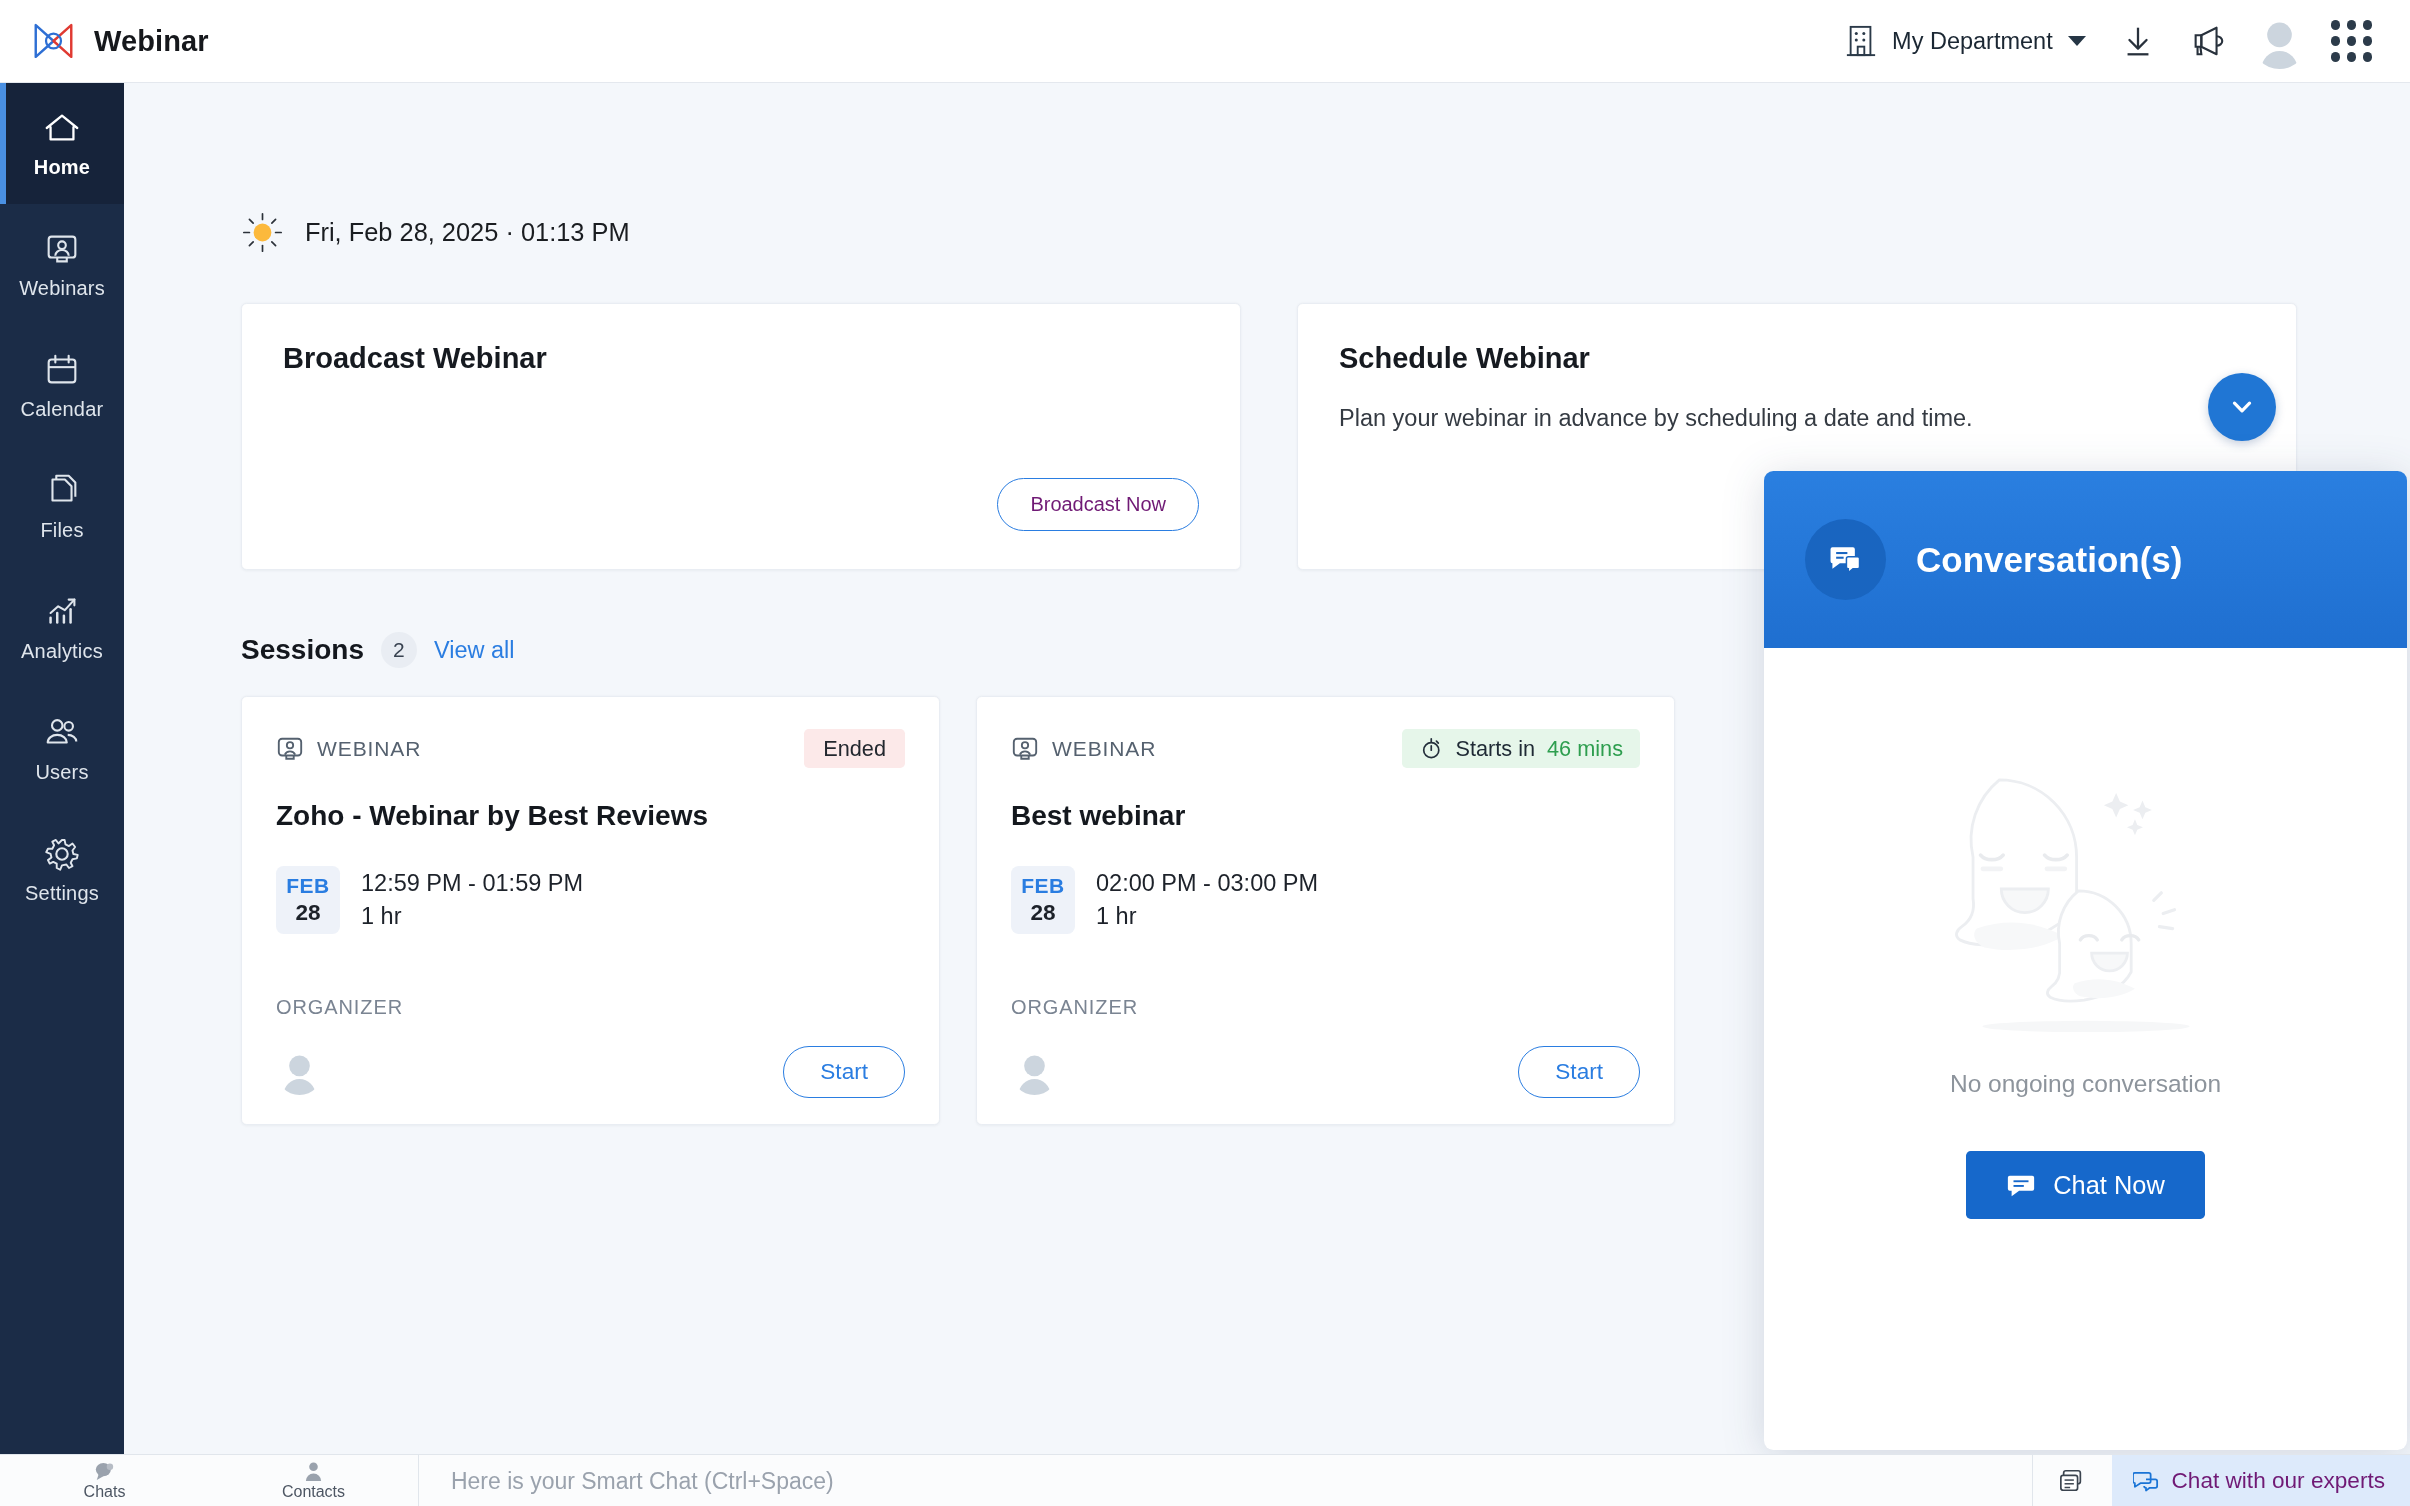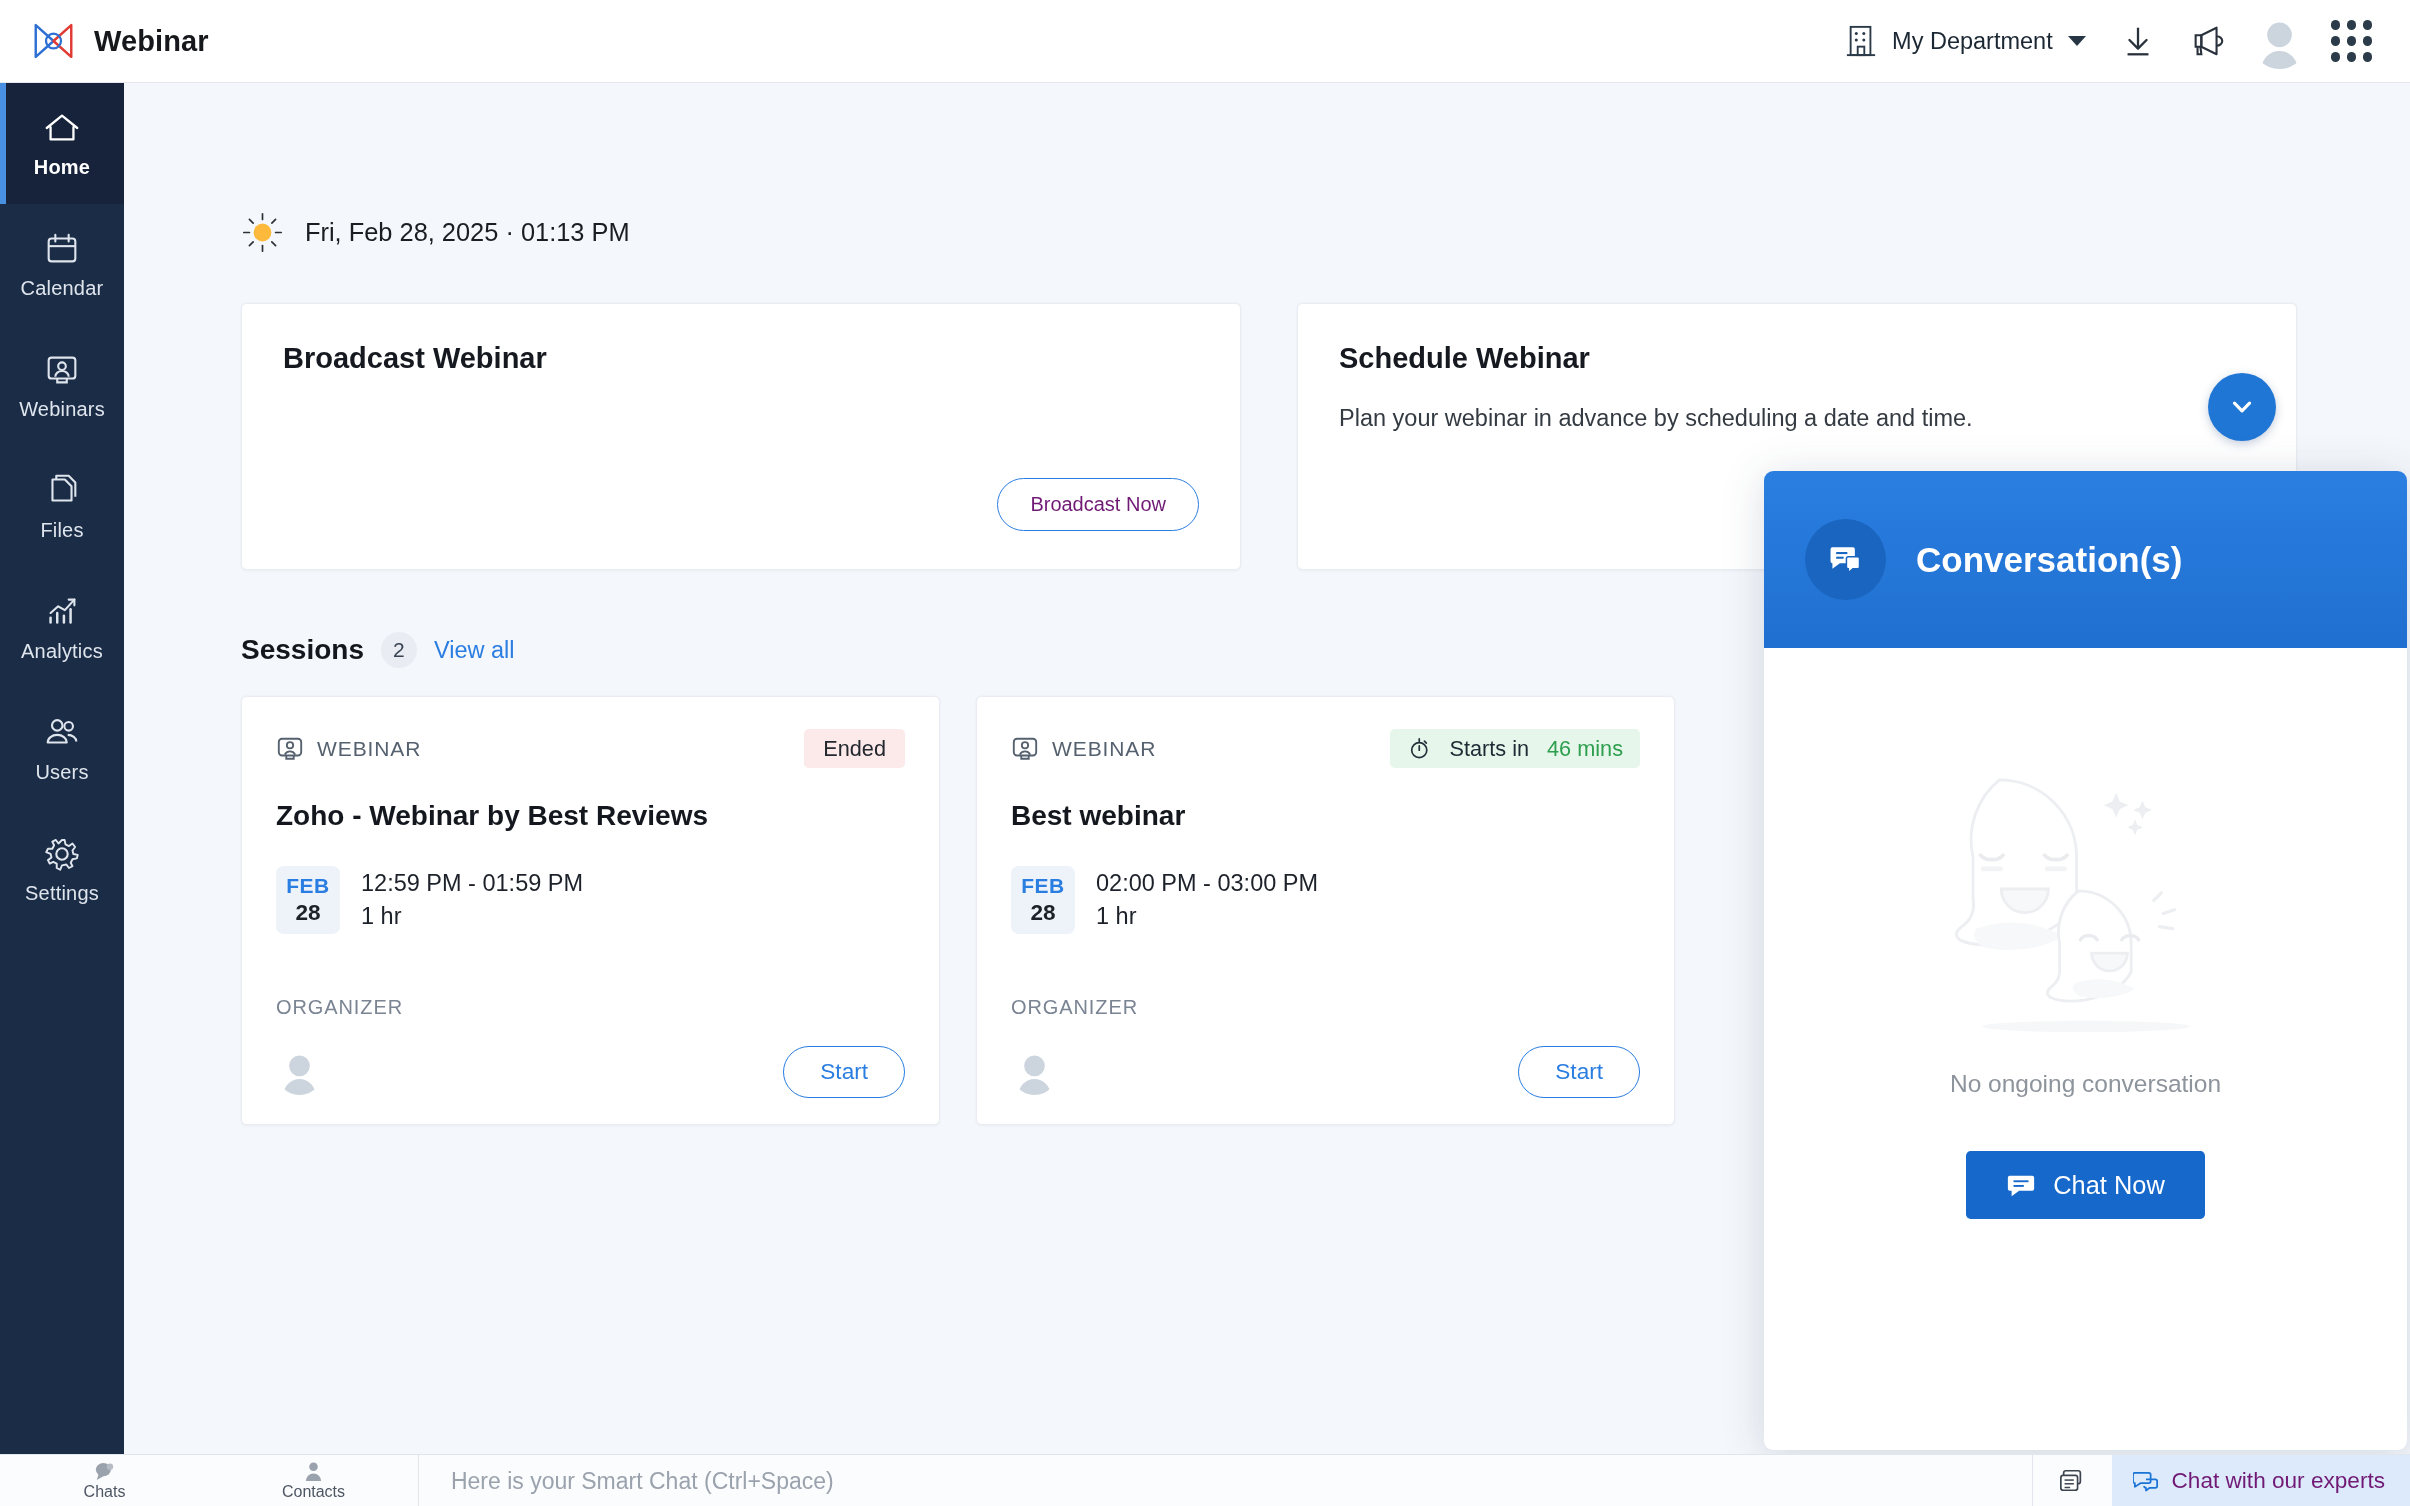--- a/index.html
+++ b/index.html
@@ -86,21 +86,21 @@
     padding: 32px 34px 0 34px; position: relative;
   }
   .scard-top { display: flex; align-items: center; justify-content: space-between; }
   .stype { display: flex; align-items: center; gap: 13px; }
   .stype-label { font-size: 21px; letter-spacing: 0.9px; color: #55616f; }
   .badge-ended {
     background: #fce9e9; color: #23282f; font-size: 21.7px; border-radius: 4.7px; padding: 6.6px 19px;
   }
   .badge-soon {
     background: #e6f6ea; font-size: 21.7px; border-radius: 4.7px; padding: 6.6px 17px;
-    display: flex; align-items: center; gap: 18px; color: #1f2a35;
+    display: flex; align-items: center; gap: 12px; color: #1f2a35;
   }
   .badge-soon .green { color: #2e9e4f; }
   .scard h3 { font-size: 28px; font-weight: 700; color: #14181e; margin-top: 32px; }
   .time-row { display: flex; align-items: center; gap: 21px; margin-top: 34px; }
   .datechip {
     width: 64px; height: 68px; background: #eef2f9; border-radius: 7.5px;
     display: flex; flex-direction: column; align-items: center; justify-content: center; gap: 1.9px;
   }
   .dc-mon { font-size: 21px; color: #2a7de1; font-weight: 600; letter-spacing: 0.5px; }
   .dc-day { font-size: 22.6px; color: #1d222a; font-weight: 600; }
@@ -246,36 +246,36 @@
 
     <div class="nav-item active">
       <svg class="nav-ico" viewBox="0 0 42 42">
         <path d="M5 21 L21 8 L37 21 M9 20 L9 33 L33 33 L33 20" fill="none" stroke="#ffffff" stroke-width="2.4" stroke-linecap="round" stroke-linejoin="round"></path>
       </svg>
       <span class="nav-label">Home</span>
     </div>
 
     <div class="nav-item">
       <svg class="nav-ico" viewBox="0 0 42 42">
+        <rect x="7" y="8" width="28" height="22" rx="3" fill="none" stroke="#dfe5ec" stroke-width="2.2"></rect>
+        <circle cx="21" cy="17" r="4" fill="none" stroke="#dfe5ec" stroke-width="2.2"></circle>
+        <path d="M14 28 a7 6 0 0 1 14 0" fill="none" stroke="#dfe5ec" stroke-width="2.2"></path>
+        <path d="M16 30 L16 34 L26 34 L26 30" fill="none" stroke="#dfe5ec" stroke-width="2.2"></path>
+      </svg>
+      <span class="nav-label">Webinars</span>
+    </div>
+
+    <div class="nav-item">
+      <svg class="nav-ico" viewBox="0 0 42 42">
         <rect x="7" y="10" width="28" height="24" rx="3" fill="none" stroke="#dfe5ec" stroke-width="2.2"></rect>
         <line x1="7" y1="18" x2="35" y2="18" stroke="#dfe5ec" stroke-width="2.2"></line>
         <line x1="14" y1="6" x2="14" y2="13" stroke="#dfe5ec" stroke-width="2.2" stroke-linecap="round"></line>
         <line x1="28" y1="6" x2="28" y2="13" stroke="#dfe5ec" stroke-width="2.2" stroke-linecap="round"></line>
       </svg>
       <span class="nav-label">Calendar</span>
-    </div>
-
-    <div class="nav-item">
-      <svg class="nav-ico" viewBox="0 0 42 42">
-        <rect x="7" y="8" width="28" height="22" rx="3" fill="none" stroke="#dfe5ec" stroke-width="2.2"></rect>
-        <circle cx="21" cy="17" r="4" fill="none" stroke="#dfe5ec" stroke-width="2.2"></circle>
-        <path d="M14 28 a7 6 0 0 1 14 0" fill="none" stroke="#dfe5ec" stroke-width="2.2"></path>
-        <path d="M16 30 L16 34 L26 34 L26 30" fill="none" stroke="#dfe5ec" stroke-width="2.2"></path>
-      </svg>
-      <span class="nav-label">Webinars</span>
     </div>
 
     <div class="nav-item">
       <svg class="nav-ico" viewBox="0 0 42 42">
         <path d="M11 9 L24 9 L31 16 L31 31 L11 31 Z" fill="none" stroke="#dfe5ec" stroke-width="2.2" stroke-linejoin="round"></path>
         <path d="M15 9 L15 5 L28 5 L35 12 L35 27" fill="none" stroke="#dfe5ec" stroke-width="2.2" stroke-linejoin="round"></path>
       </svg>
       <span class="nav-label">Files</span>
     </div>
 

